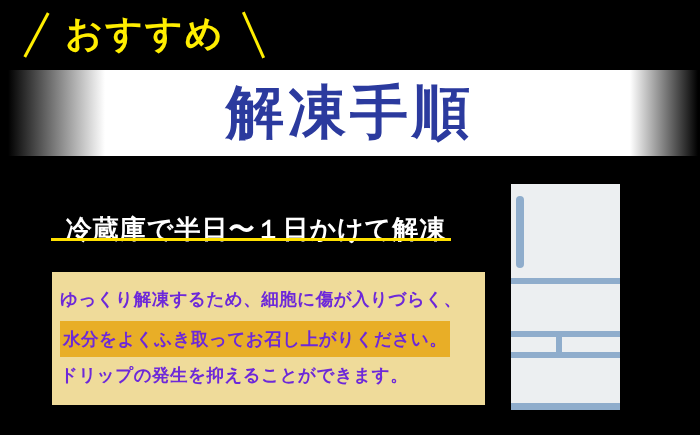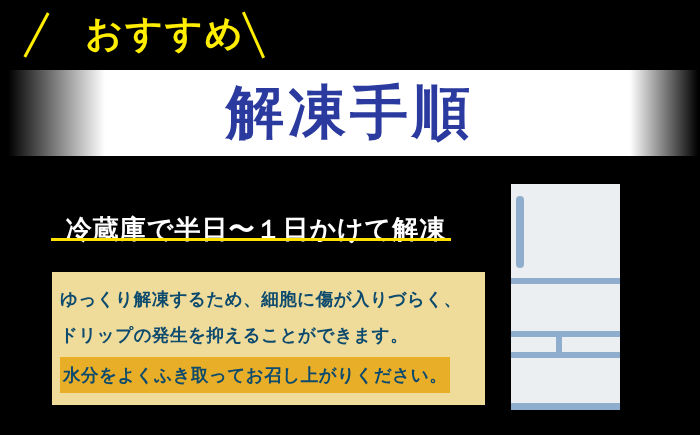--- a/index.html
+++ b/index.html
@@ -19,21 +19,21 @@
   
   .badge-row {
     position: absolute;
     left: 0;
     top: 0;
     width: 700px;
     height: 68px;
   }
   .badge-text {
     position: absolute;
-    left: 80px;
+    left: 60px;
     top: 6px;
     width: 170px;
     height: 56px;
     line-height: 56px;
     text-align: center;
     color: #ffee00;
     font-size: 37px;
     font-weight: bold;
     letter-spacing: 2px;
     font-family: "DejaVu Sans", "Liberation Sans", sans-serif;
@@ -120,21 +120,21 @@
     height: 133px;
     background: #efdb9a;
     box-sizing: border-box;
     padding: 9px 0 0 0;
   }
   .note-line {
     position: relative;
     height: 36px;
     line-height: 36px;
     margin: 0 0 0 8px;
-    color: #0c4a6e;
+    color: #6d28d9;
     font-size: 17.5px;
     font-weight: bold;
     letter-spacing: 0.5px;
     white-space: nowrap;
   }
   .note-line.highlight {
     background: #e8ae27;
     display: inline-block;
     padding: 0 3px;
     margin-top: 4px;
@@ -190,22 +190,22 @@
   </div>
 
   <div class="title-band"></div>
   <div class="title-text">解凍手順</div>
 
   <div class="subheading">冷蔵庫で半日〜１日かけて解凍</div>
   <div class="sub-underline"></div>
 
   <div class="note-box">
     <div class="note-line">ゆっくり解凍するため、細胞に傷が入りづらく、</div>
+    <div class="note-line highlight">水分をよくふき取ってお召し上がりください。</div>
     <div class="note-line">ドリップの発生を抑えることができます。</div>
-    <div class="note-line highlight">水分をよくふき取ってお召し上がりください。</div>
   </div>
 
   <div class="fridge">
     <div class="fridge-handle"></div>
     <div class="div-h div-h-1"></div>
     <div class="div-h div-h-2"></div>
     <div class="div-h div-h-3"></div>
     <div class="div-v"></div>
     <div class="div-h div-h-4"></div>
   </div>

